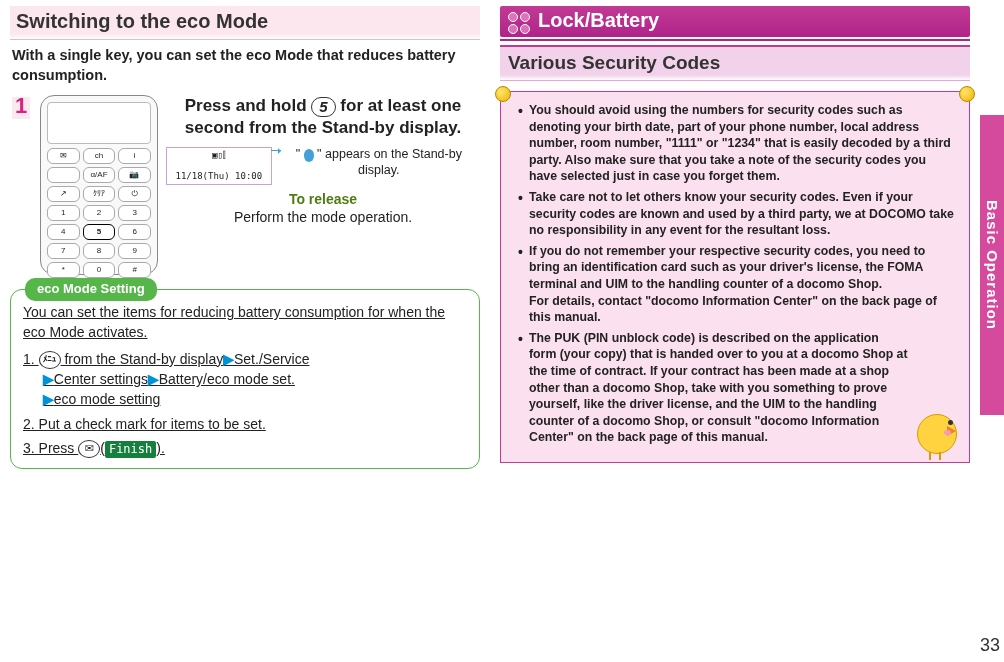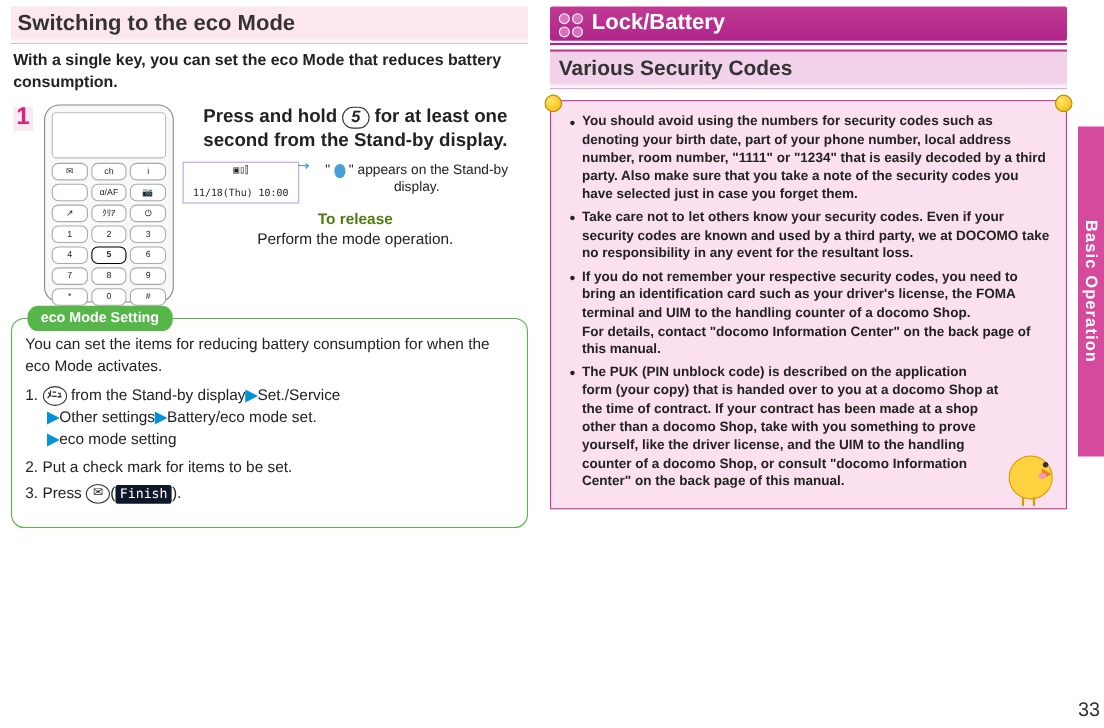--- a/index.html
+++ b/index.html
@@ -141,25 +141,26 @@
     display:inline-block;width:10px;height:13px;
     background:#46a0d8;border-radius:5px 5px 5px 5px / 6px 6px 6px 6px;
     vertical-align:middle;
   }
   .release-lbl { color:#4d7c0f; font-weight:bold; font-size:14px; margin-top:6px;}
   .release-txt { font-size:14px; margin-top:2px;}
 
   .eco-box {
     border: 1.5px solid #56b64a;
     border-radius: 12px;
-    padding: 12px 12px 21px 12px;
+    padding: 12px 12px 10px 12px;
     margin-top: 12px;
     position: relative;
     font-size: 14px;
     line-height: 1.45;
+    text-decoration: underline;
   }
   .eco-box-tab {
     position: absolute;
     top: -12px;
     left: 14px;
     background: #56b64a;
     color: #fff;
     font-weight: bold;
     font-size: 13px;
     padding: 2px 12px;
@@ -173,21 +174,21 @@
     vertical-align:middle;
   }
   .eco-box .mail-oval{
     display:inline-flex;align-items:center;justify-content:center;
     border:1.3px solid #333;border-radius:50%;
     width:22px;height:18px;font-size:11px;
     vertical-align:middle;
   }
   .finish-chip{
     display:inline-block;
-    background:#0f172a;color:#fff;
+    background:#15803d;color:#fff;
     font-family:monospace;font-size:12px;
     padding:0 4px;border-radius:2px;
     vertical-align:middle;
   }
 
   
   .lock-header {
     background: linear-gradient(to bottom, #c13a94 0%, #b0248a 100%);
     color: #fff;
     font-size: 20px;
@@ -339,21 +340,21 @@
         <div class="release-txt">Perform the mode operation.</div>
       </div>
     </div>
 
     <div class="eco-box">
       <div class="eco-box-tab">eco Mode Setting</div>
       <div>You can set the items for reducing battery consumption for when the eco Mode activates.</div>
       <div style="margin-top:6px">
         <span>1. </span><span class="menu-oval">ﾒﾆｭ</span><span> from the Stand-by display</span><span class="tri">▶</span><span>Set./Service</span>
         <div style="padding-left:20px">
-          <span class="tri">▶</span><span>Other settings</span><span class="tri">▶</span><span>Battery/eco mode set.</span>
+          <span class="tri">▶</span><span>Center settings</span><span class="tri">▶</span><span>Battery/eco mode set.</span>
         </div>
         <div style="padding-left:20px">
           <span class="tri">▶</span><span>eco mode setting</span>
         </div>
       </div>
       <div style="margin-top:4px">2. Put a check mark for items to be set.</div>
       <div style="margin-top:4px">
         <span>3. Press </span><span class="mail-oval">✉</span><span>(</span><span class="finish-chip">Finish</span><span>).</span>
       </div>
     </div>

